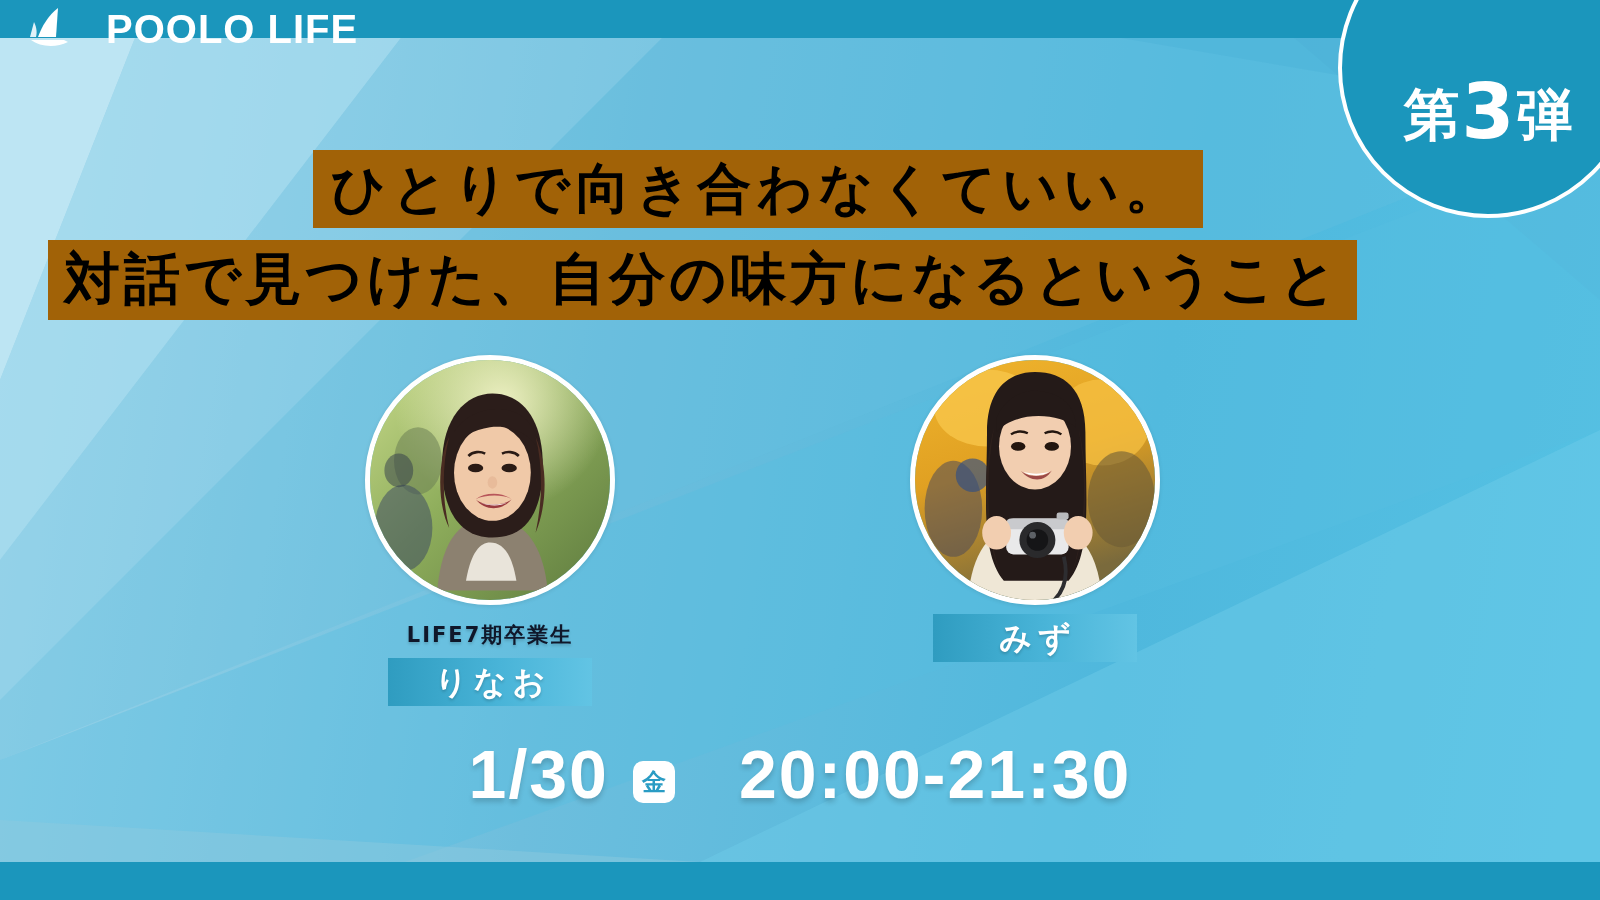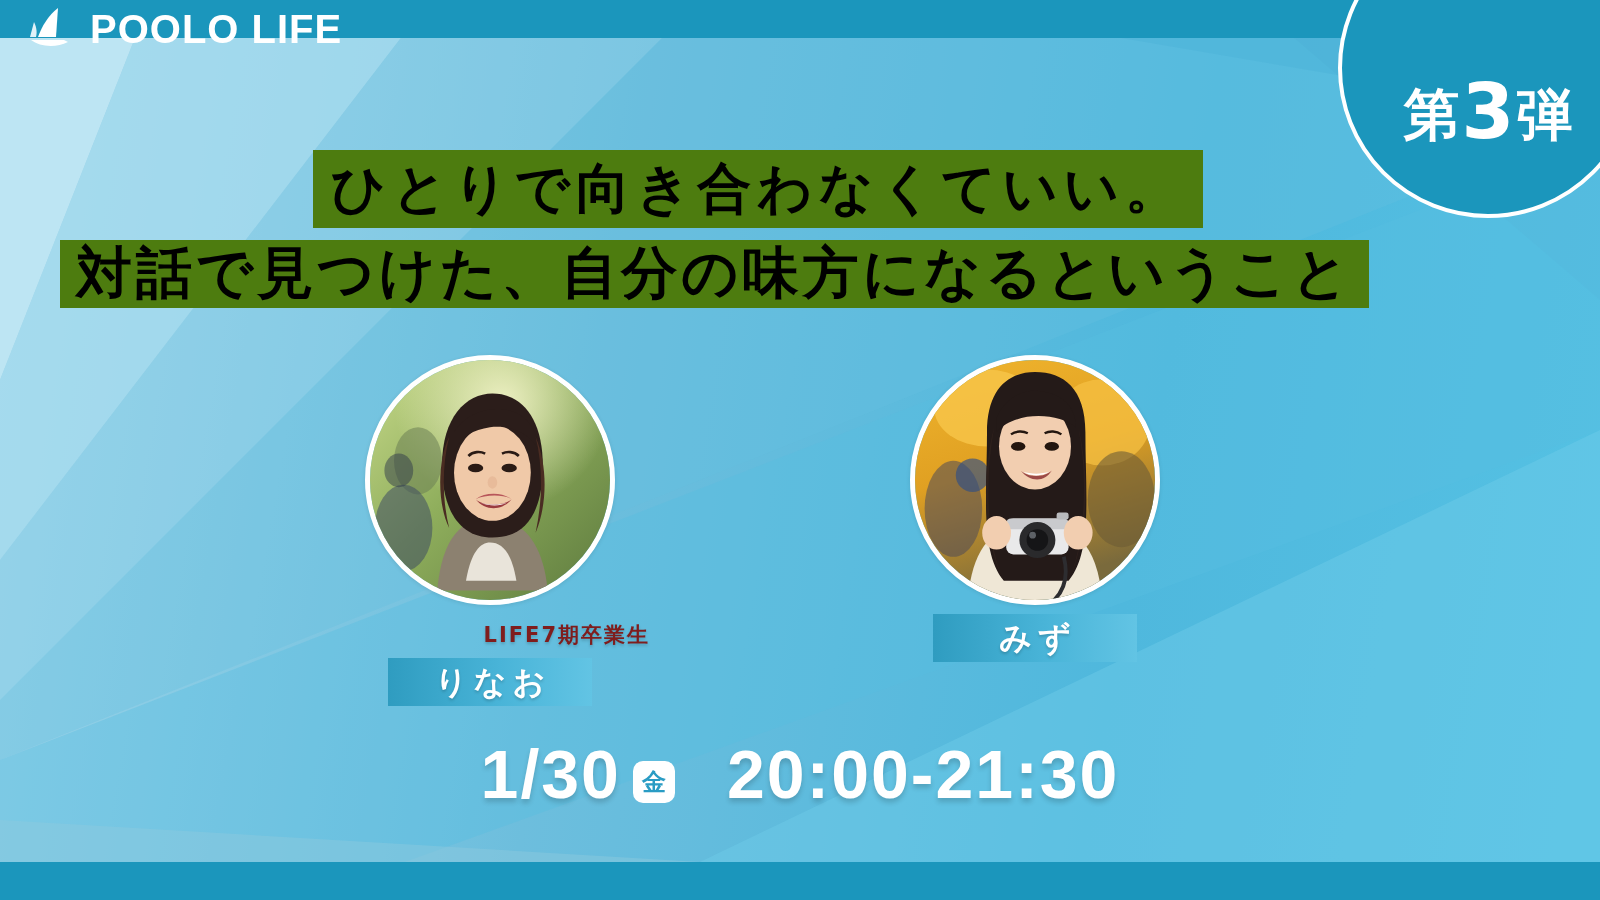--- a/index.html
+++ b/index.html
@@ -9,60 +9,60 @@
     overflow:hidden; background:#7ec4e0;
   }
   #stage { position:relative; width:1600px; height:900px; overflow:hidden; }
 
   
   .bg-base { position:absolute; inset:0; background:linear-gradient(100deg,#9fd6ea 0%,#6dbedd 38%,#4fb8dd 70%,#55c2e4 100%); }
   .bg-svg { position:absolute; inset:0; width:1600px; height:900px; }
 
   
   .topbar { position:absolute; left:0; top:0; width:1600px; height:38px; background:#1b96bc; }
-  .logo { position:absolute; left:28px; top:6px; display:flex; align-items:center; gap:10px; z-index:12; }
+  .logo { position:absolute; left:28px; top:6px; display:flex; align-items:center; gap:26px; z-index:12; }
   .logo-mark { width:52px; height:46px; display:block; }
   .logo-text { color:#ffffff; font-size:40px; font-weight:bold; letter-spacing:1px;
                font-family:"Liberation Sans", sans-serif; line-height:46px; white-space:nowrap; }
 
   
   .badge-wrap { position:absolute; right:-38px; top:-82px; width:300px; height:300px; z-index:11; }
   .badge-circle { position:absolute; inset:0; border-radius:50%; background:#1b96bc; border:4px solid #ffffff; }
   .badge-text { position:absolute; left:0; right:0; bottom:62px; text-align:center; color:#fff;
                 font-size:56px; font-weight:bold; letter-spacing:0px; white-space:nowrap;
                 font-family:"DejaVu Sans","Liberation Sans",sans-serif; }
   .badge-text .big { font-size:76px; vertical-align:-4px; padding:0 2px; }
 
   
-  .title-line { position:absolute; background:#4d7c0f; color:#000000; font-weight:bold;
+  .title-line { position:absolute; background:#a16207; color:#000000; font-weight:bold;
                 display:flex; align-items:center; white-space:nowrap;
                 font-family:"DejaVu Sans","Liberation Sans",sans-serif; }
   #title1 { left:313px; top:150px; height:78px; padding:0 18px; font-size:54px; letter-spacing:6px; }
-  #title2 { left:60px;  top:240px; height:68px; padding:0 16px; font-size:56px; letter-spacing:4px; }
+  #title2 { left:48px;  top:240px; height:80px; padding:0 16px; font-size:56px; letter-spacing:4px; }
 
   
   .speaker { position:absolute; width:320px; text-align:center; }
   #speaker1 { left:330px; top:355px; }
   #speaker2 { left:875px; top:355px; }
   .avatar { width:250px; height:250px; margin:0 auto; border-radius:50%;
             border:5px solid #ffffff; overflow:hidden; position:relative;
             box-shadow:0 1px 4px rgba(0,0,0,.10); }
   .avatar svg { display:block; width:100%; height:100%; }
-  .role { margin-top:16px; color:#7f1d1d; font-size:21px; font-weight:bold; letter-spacing:2px;
+  .role { margin-top:16px; color:#0f172a; font-size:21px; font-weight:bold; letter-spacing:2px;
           text-shadow:0 2px 3px rgba(0,0,0,.18);
-          font-family:"DejaVu Sans","Liberation Sans",sans-serif;text-align:right; }
+          font-family:"DejaVu Sans","Liberation Sans",sans-serif; }
   .namebar { margin:9px auto 16px; width:204px; height:48px; line-height:48px; color:#ffffff;
              font-size:32px; font-weight:bold; letter-spacing:6px; text-indent:6px;
              background:linear-gradient(90deg,#2f9cc0 0%,#49b4d8 55%,#62c4e4 100%);
              text-shadow:0 2px 3px rgba(0,0,0,.18);
              font-family:"DejaVu Sans","Liberation Sans",sans-serif; }
 
   
   .datetime { position:absolute; left:0; right:0; top:740px; display:flex; justify-content:center;
-              align-items:center; gap:10px; color:#ffffff; font-weight:bold;
+              align-items:center; gap:22px; color:#ffffff; font-weight:bold;
               font-size:68px; letter-spacing:2px;
               text-shadow:0 4px 5px rgba(0,0,0,.16);
               font-family:"Liberation Sans","DejaVu Sans",sans-serif; }
   .dt-date { line-height:1; }
   .dow { width:42px; height:42px; border-radius:10px; background:#ffffff; color:#2a9cc4;
          font-size:24px; line-height:42px; text-align:center; letter-spacing:0;
          text-shadow:none; font-family:"DejaVu Sans",sans-serif; margin:16px 12px 0 2px; }
   .dt-time { line-height:1; margin-left:30px; }
 
   

